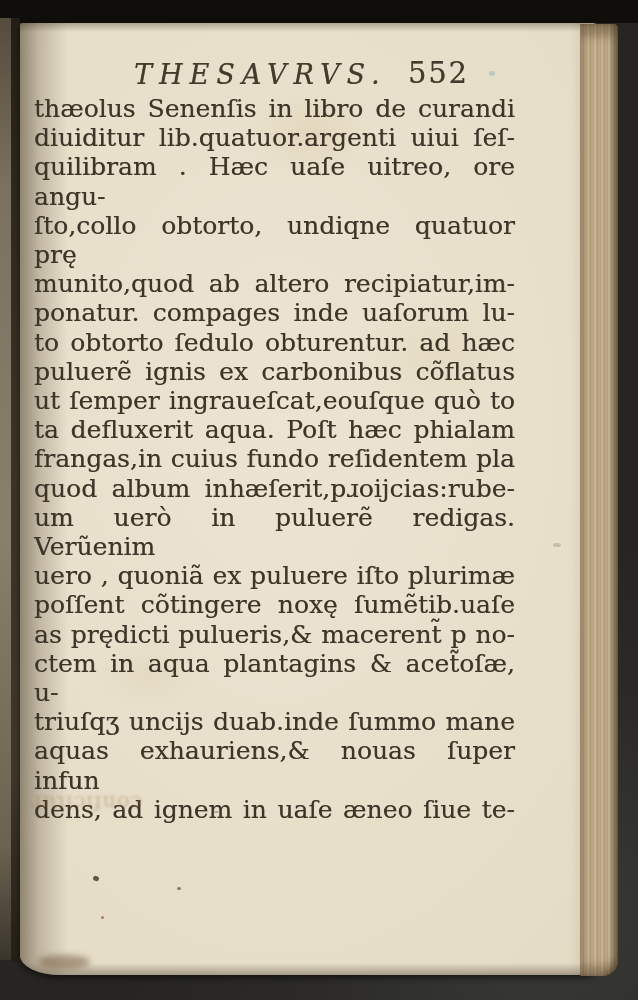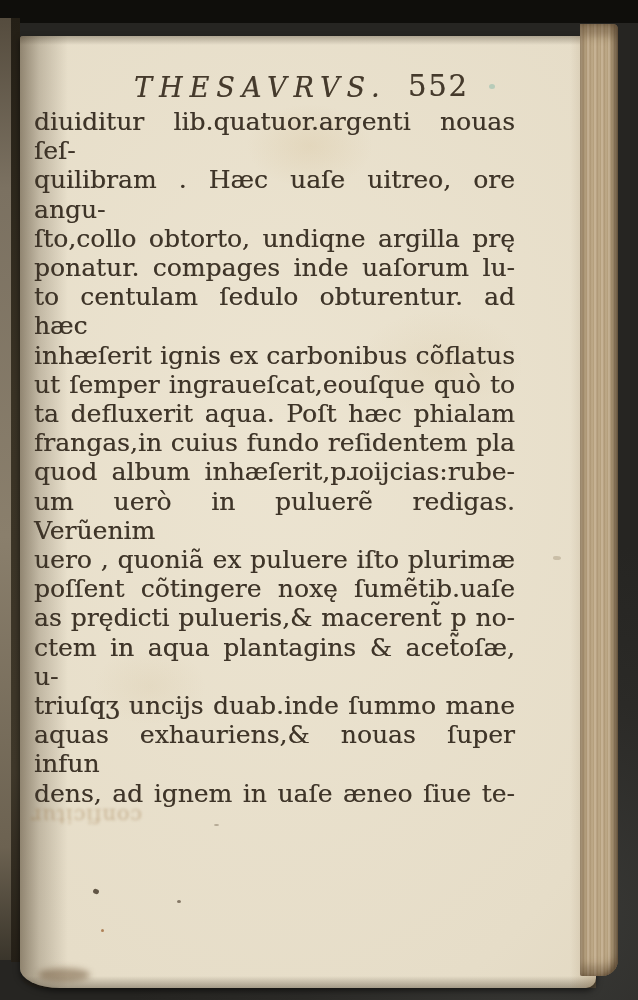--- a/index.html
+++ b/index.html
@@ -7,21 +7,21 @@
     width:638px;height:1000px;position:relative;overflow:hidden;
     background:radial-gradient(420px 380px at 85% 92%, #3a3a37 0%, #2b2a27 60%, #262522 100%);
     font-family:"DejaVu Serif","Liberation Serif",serif;
   }
   .top-band{position:absolute;left:0;top:0;width:638px;height:23px;background:#0f0e0b;}
   .adjacent-page{position:absolute;left:0;top:18px;width:11px;height:942px;
     background:linear-gradient(180deg,#554c3e 0%,#7b7161 18%,#8a7f6c 55%,#6c6251 88%,#3a352b 100%);}
   .page-edge-line{position:absolute;left:11px;top:18px;width:9px;height:944px;
     background:linear-gradient(180deg,#241f16 0%,#3a3325 40%,#3f382a 80%,#241f17 100%);}
   .book-page{
-    position:absolute;left:20px;top:36px;width:576px;height:952px;
+    position:absolute;left:20px;top:23px;width:576px;height:952px;
     background:
       radial-gradient(90px 60px at 290px 110px, rgba(196,164,106,.16), transparent 70%),
       radial-gradient(120px 80px at 420px 330px, rgba(190,160,100,.10), transparent 70%),
       radial-gradient(80px 55px at 130px 650px, rgba(180,150,95,.09), transparent 70%),
       radial-gradient(130% 115% at 45% 42%, #ece4d1 0%, #e6ddc8 55%, #ddd2b9 90%, #d5c9ae 100%);
     border-radius:3px 3px 10px 40px / 3px 3px 10px 20px;
     box-shadow:0 3px 6px rgba(0,0,0,.55);
   }
   .gutter-shadow{position:absolute;left:0;top:0;width:48px;height:100%;
     background:linear-gradient(90deg, rgba(58,44,24,.50) 0%, rgba(58,44,24,.22) 40%, rgba(58,44,24,0) 100%);
@@ -79,26 +79,28 @@
 <div class="book-page">
   <div class="gutter-shadow"></div>
   <div class="page-top-shade"></div>
   <div class="page-bottom-shade"></div>
   <div class="page-right-shade"></div>
 
   <div class="header-title">THESAVRVS.</div>
   <div class="header-page-number">552</div>
 
   <div class="text-block">
-    <div class="text-line">diuiditur lib.quatuor.argenti nouas ſeſ-</div>
+    <div class="text-line">thæolus Senenſis in libro de curandi</div>
+    <div class="text-line">diuiditur lib.quatuor.argenti uiui ſeſ-</div>
     <div class="text-line">quilibram . Hæc uaſe uitreo, ore angu-</div>
-    <div class="text-line">ſto,collo obtorto, undiqne argilla prę</div>
+    <div class="text-line">ſto,collo obtorto, undiqne quatuor prę</div>
+    <div class="text-line">munito,quod ab altero recipiatur,im-</div>
     <div class="text-line">ponatur. compages inde uaſorum lu-</div>
-    <div class="text-line">to centulam ſedulo obturentur. ad hæc</div>
-    <div class="text-line">inhæſerit ignis ex carbonibus cõflatus</div>
+    <div class="text-line">to obtorto ſedulo obturentur. ad hæc</div>
+    <div class="text-line">puluerẽ ignis ex carbonibus cõflatus</div>
     <div class="text-line">ut ſemper ingraueſcat,eouſque quò to</div>
     <div class="text-line">ta defluxerit aqua. Poſt hæc phialam</div>
     <div class="text-line">frangas,in cuius fundo reſidentem pla</div>
     <div class="text-line">quod album inhæſerit,pɹoijcias:rube-</div>
     <div class="text-line">um uerò in puluerẽ redigas. Verũenim</div>
     <div class="text-line">uero , quoniã ex puluere iſto plurimæ</div>
     <div class="text-line">poſſent cõtingere noxę ſumẽtib.uaſe</div>
     <div class="text-line">as prędicti pulueris,&amp; macerent̃ p̰ no-</div>
     <div class="text-line">ctem in aqua plantagins &amp; acetoſæ, u-</div>
     <div class="text-line">triuſqʒ uncijs duab.inde ſummo mane</div>

